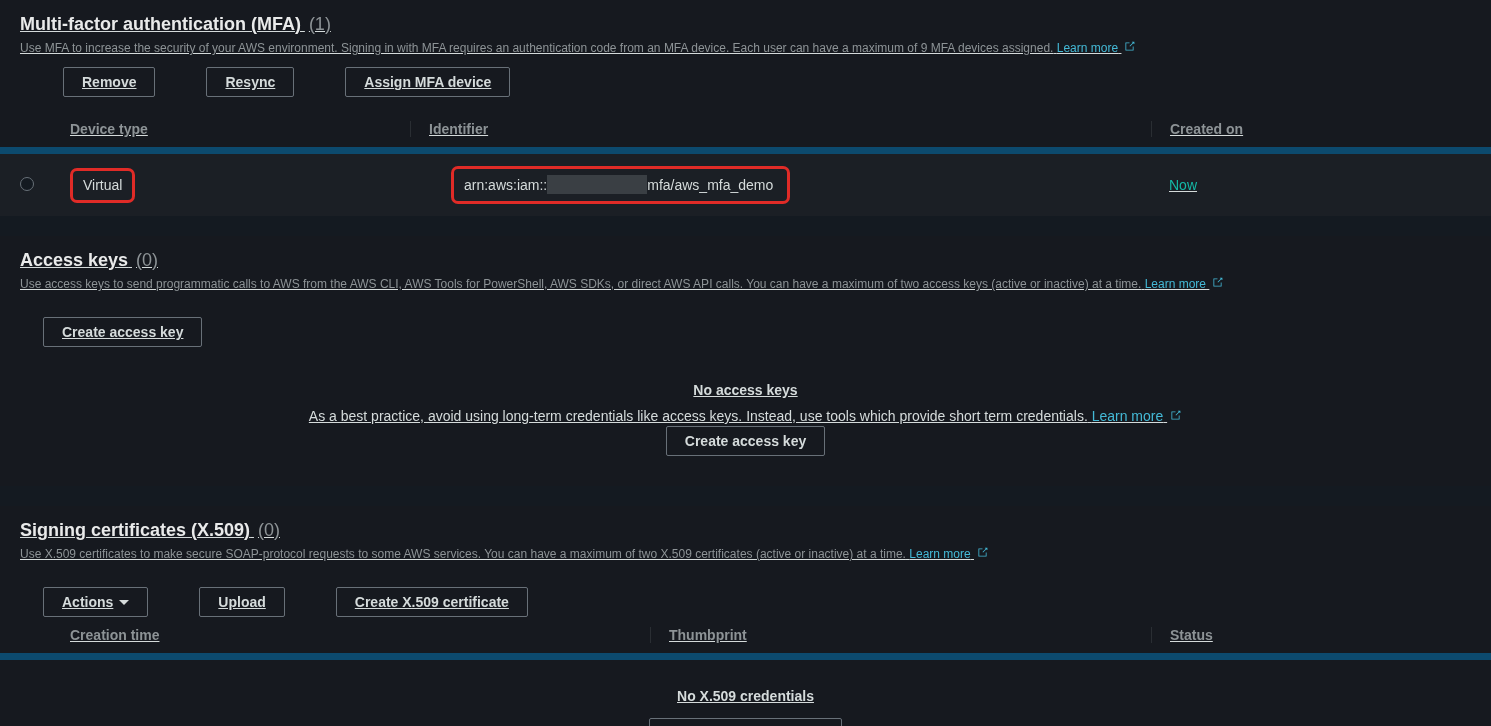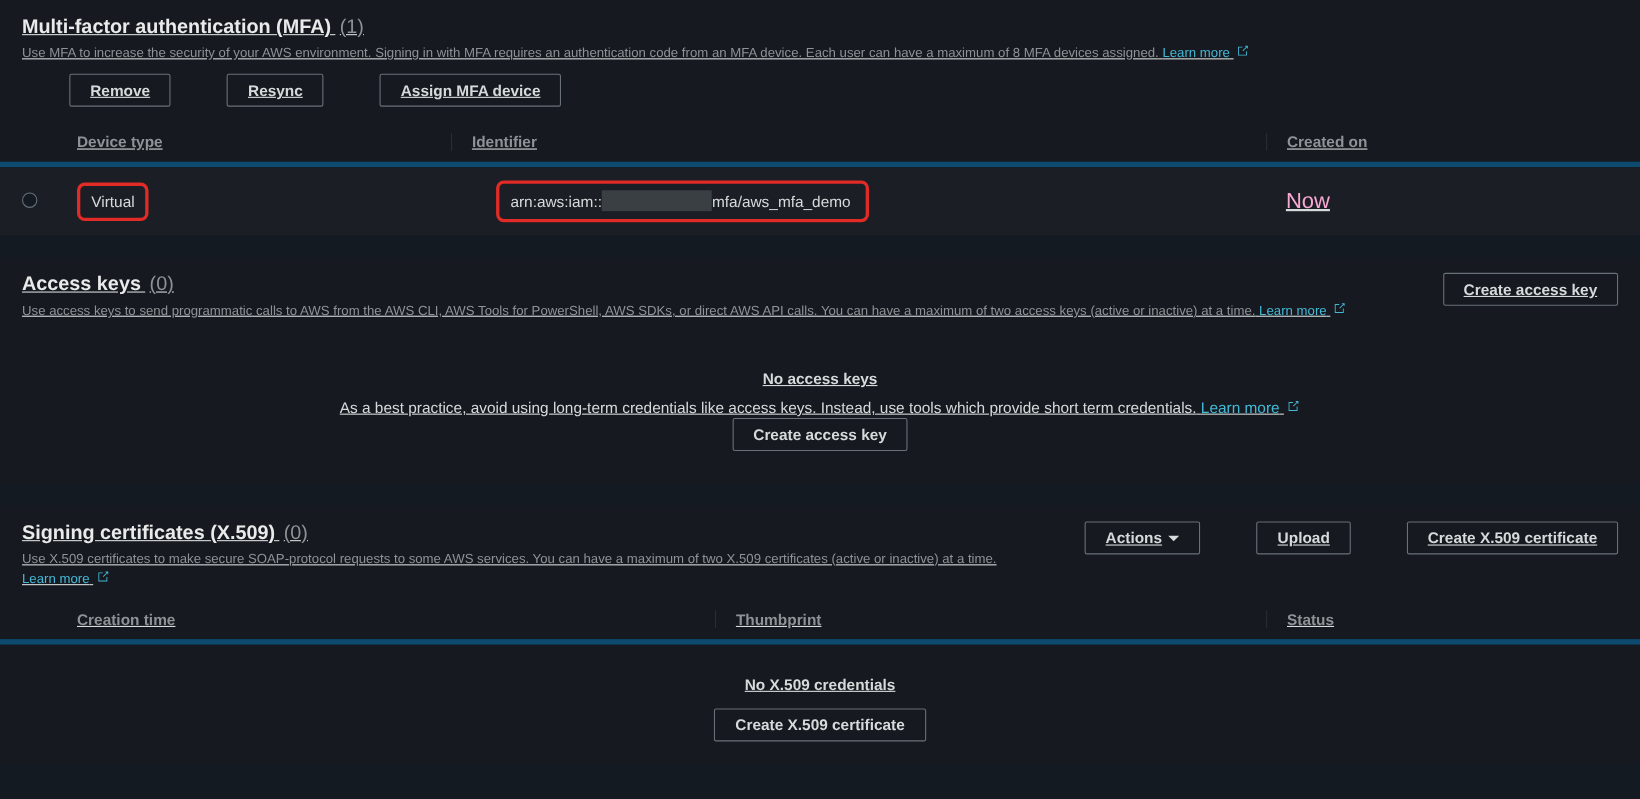--- a/index.html
+++ b/index.html
@@ -41,20 +41,21 @@
     vertical-align: -1px;
     margin-left: 2px;
   }
   .ext-icon svg { width: 13px; height: 13px; fill: #44b9d6; }
   .btn-row { padding: 0 20px 14px 20px; display: flex; gap: 8px; }
   .head-row {
     display: flex;
     justify-content: flex-end;
     align-items: flex-start;
     padding-right: 20px;
+    flex-direction: column;
   }
   .head-row .left { flex: 1; }
   .head-row .right { display: flex; gap: 8px; padding-top: 14px; }
   button.btn {
     background: transparent;
     border: 1px solid #687078;
     color: #d5dbdb;
     font-size: 14px;
     font-weight: 700;
     padding: 6px 18px;
@@ -64,21 +65,21 @@
     display: inline-flex;
     align-items: center;
     gap: 6px;
     margin-left: 43px;
   }
   .table { width: 100%; }
   .th-row {
     display: flex;
     align-items: flex-end;
     background: #16191f;
-    border-bottom: 5px solid #0c4a6e;
+    border-bottom: 7px solid #0c4a6e;
     padding: 10px 20px;
   }
   .td-row {
     display: flex;
     align-items: center;
     background: #1b1f25;
     padding: 12px 20px;
   }
   .col-radio { width: 30px; flex: 0 0 30px; }
   .col-type  { width: 360px; flex: 0 0 360px; padding-left: 20px;}
@@ -88,21 +89,21 @@
   .col-thumb { flex: 1; }
   .col-status { width: 320px; flex: 0 0 320px; margin-left: 46px; }
   .th {
     color: #8d9396;
     font-size: 14px;
     font-weight: 700;
     border-left: 1px solid #2a2e33;
     padding-left: 18px;
   }
   .th.first { border-left: none; padding-left: 20px;}
-  .td { color: #f9a8d4; font-size: 20px; padding-left: 18px;}
+  .td { color: #14b8a6; font-size: 14px; padding-left: 18px;}
   .radio {
     width: 14px; height: 14px;
     border: 1px solid #687078;
     border-radius: 50%;
     background: #141a21;
     display:inline-block;
     cursor:pointer;
   }
   .red-box {
     border: 3px solid #e02b27;
@@ -143,21 +144,21 @@
 </style>
 </head>
 <body>
 
 <div class="section">
   <div class="section-header">
     <span class="section-title">Multi-factor authentication (MFA)</span>
     <span class="section-count">(1)</span>
   </div>
   <div class="section-desc">
-    <span>Use MFA to increase the security of your AWS environment. Signing in with MFA requires an authentication code from an MFA device. Each user can have a maximum of 8 MFA devices assigned.</span>
+    <span>Use MFA to increase the security of your AWS environment. Signing in with MFA requires an authentication code from an MFA device. Each user can have a maximum of 9 MFA devices assigned.</span>
     <a class="link" href="#">
       <span>Learn more</span>
       <span class="ext-icon">
         <svg viewBox="0 0 16 16">
             <path d="M11 2h3v3h-1V3.7L8.7 8 8 7.3 12.3 3H11V2zM3 3h5v1H4v8h8V8h1v5H3V3z"></path>
           </svg>
       </span>
     </a>
   </div>
   <div class="btn-row">

